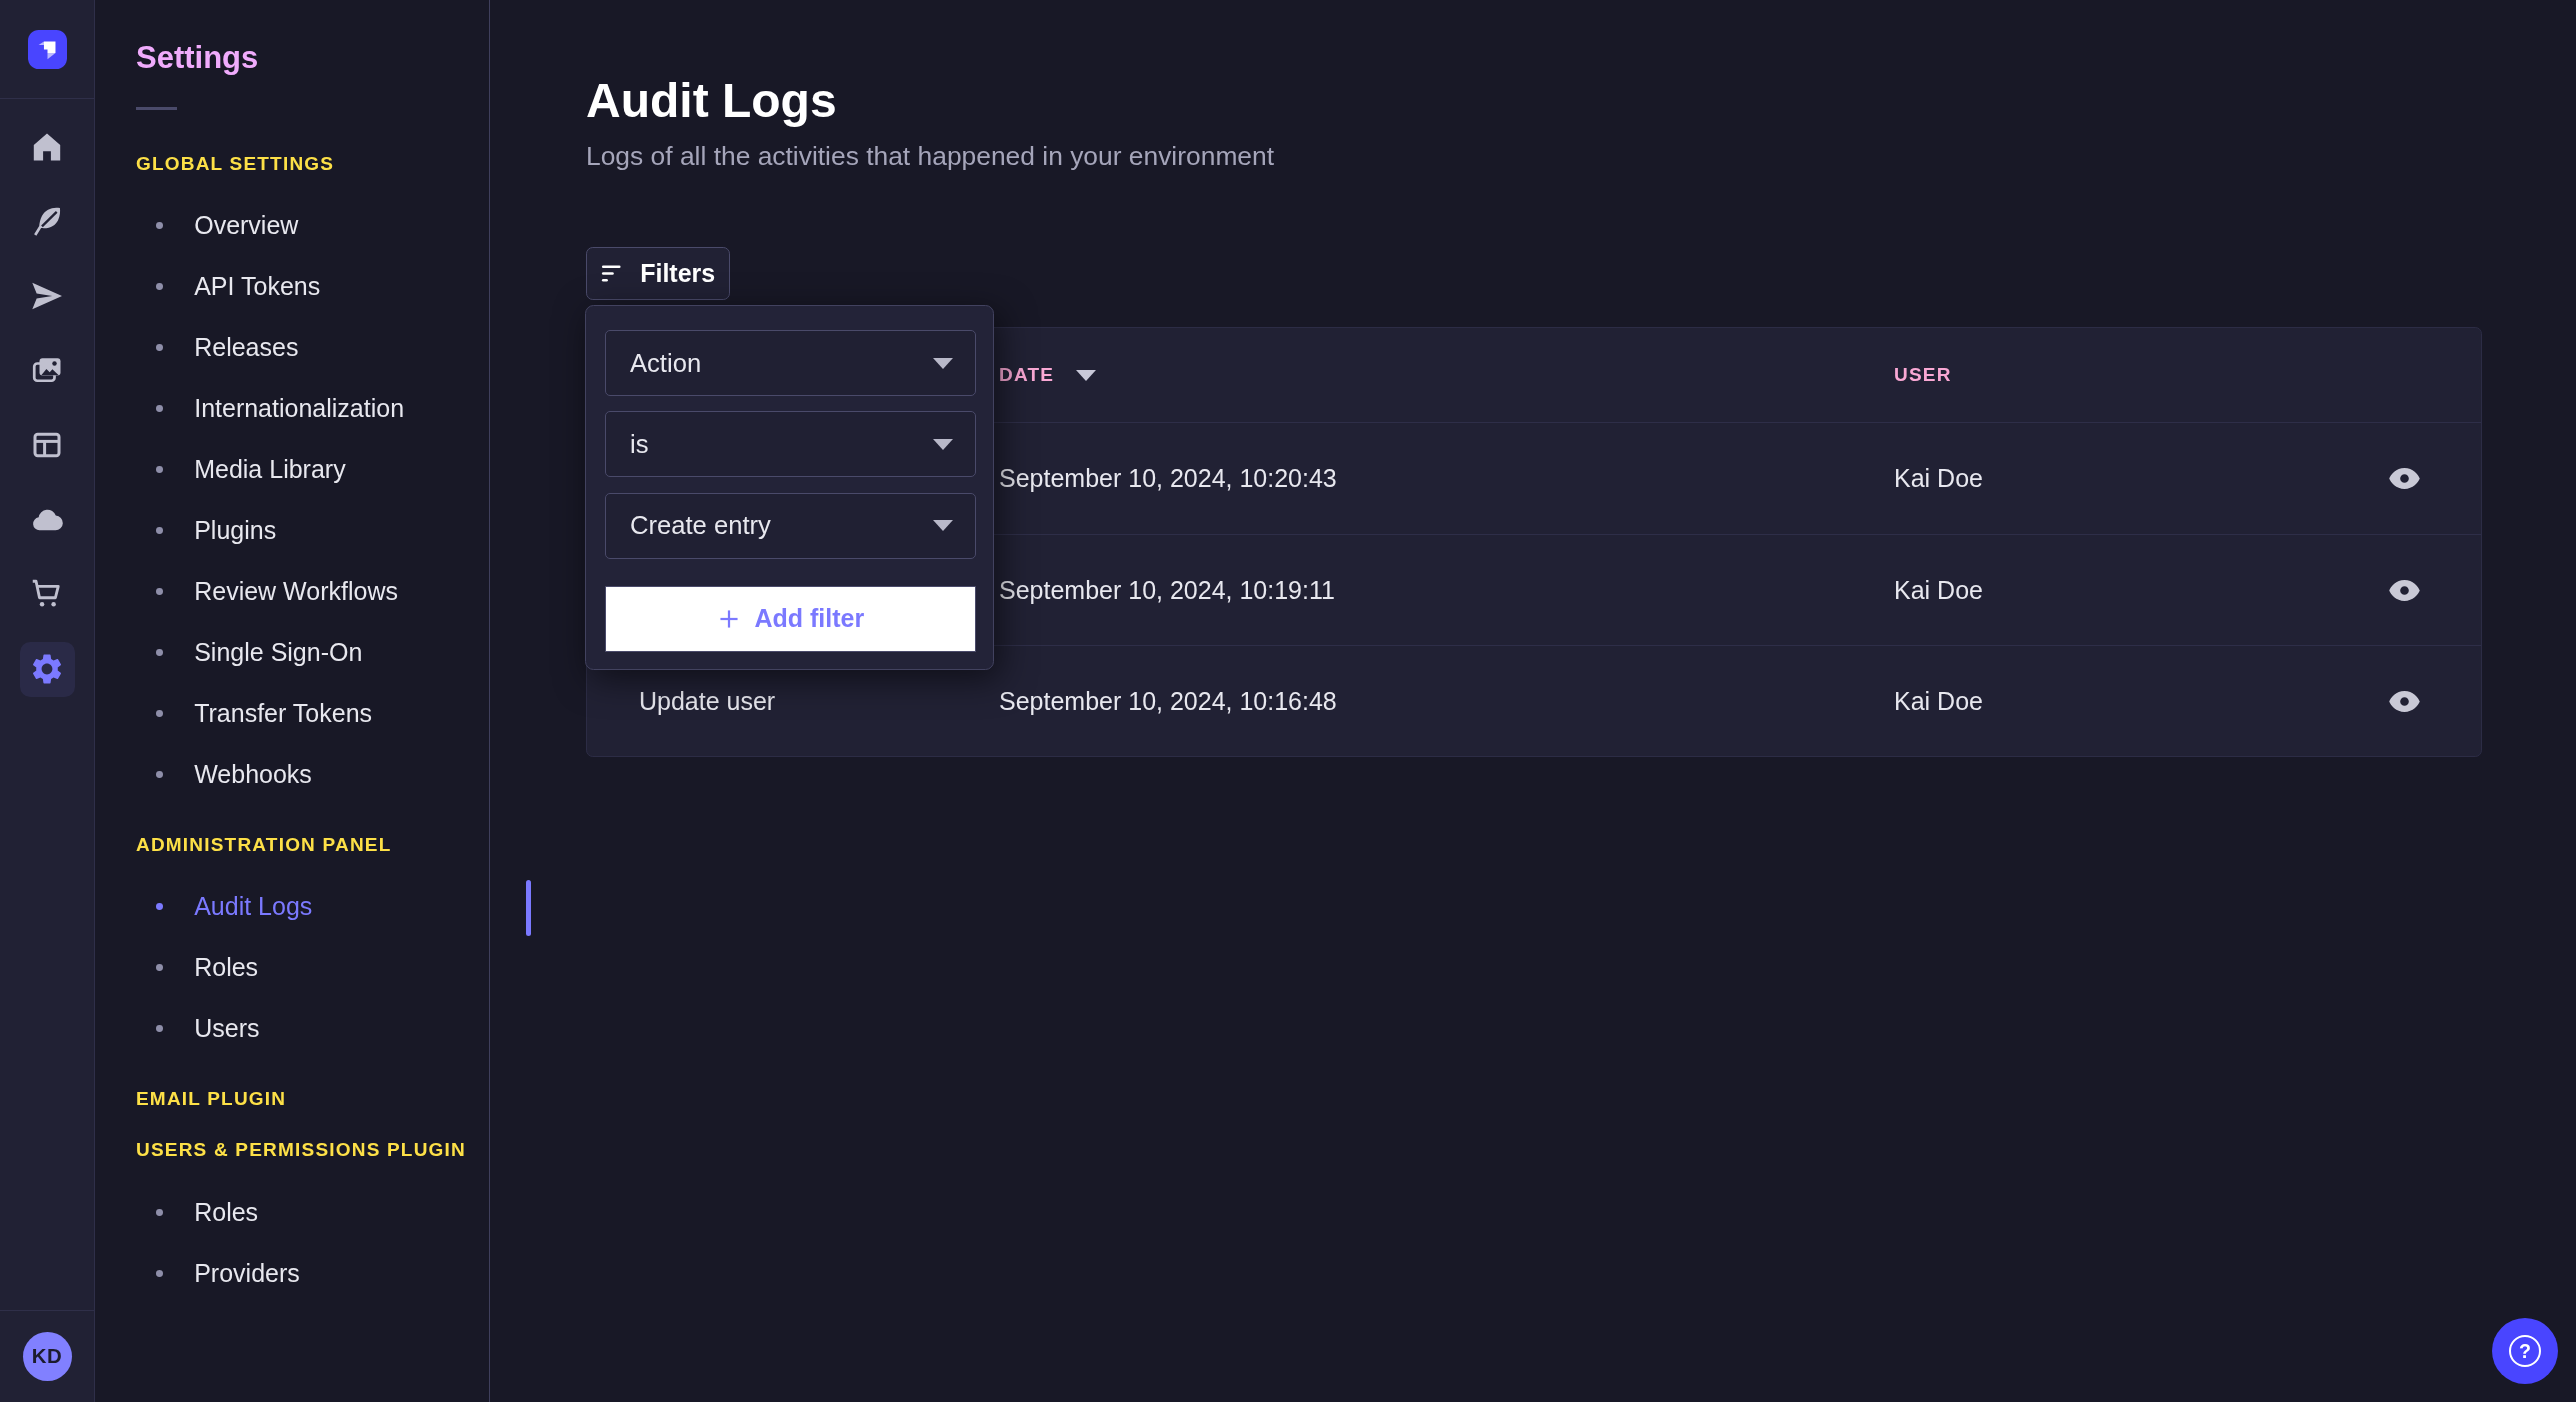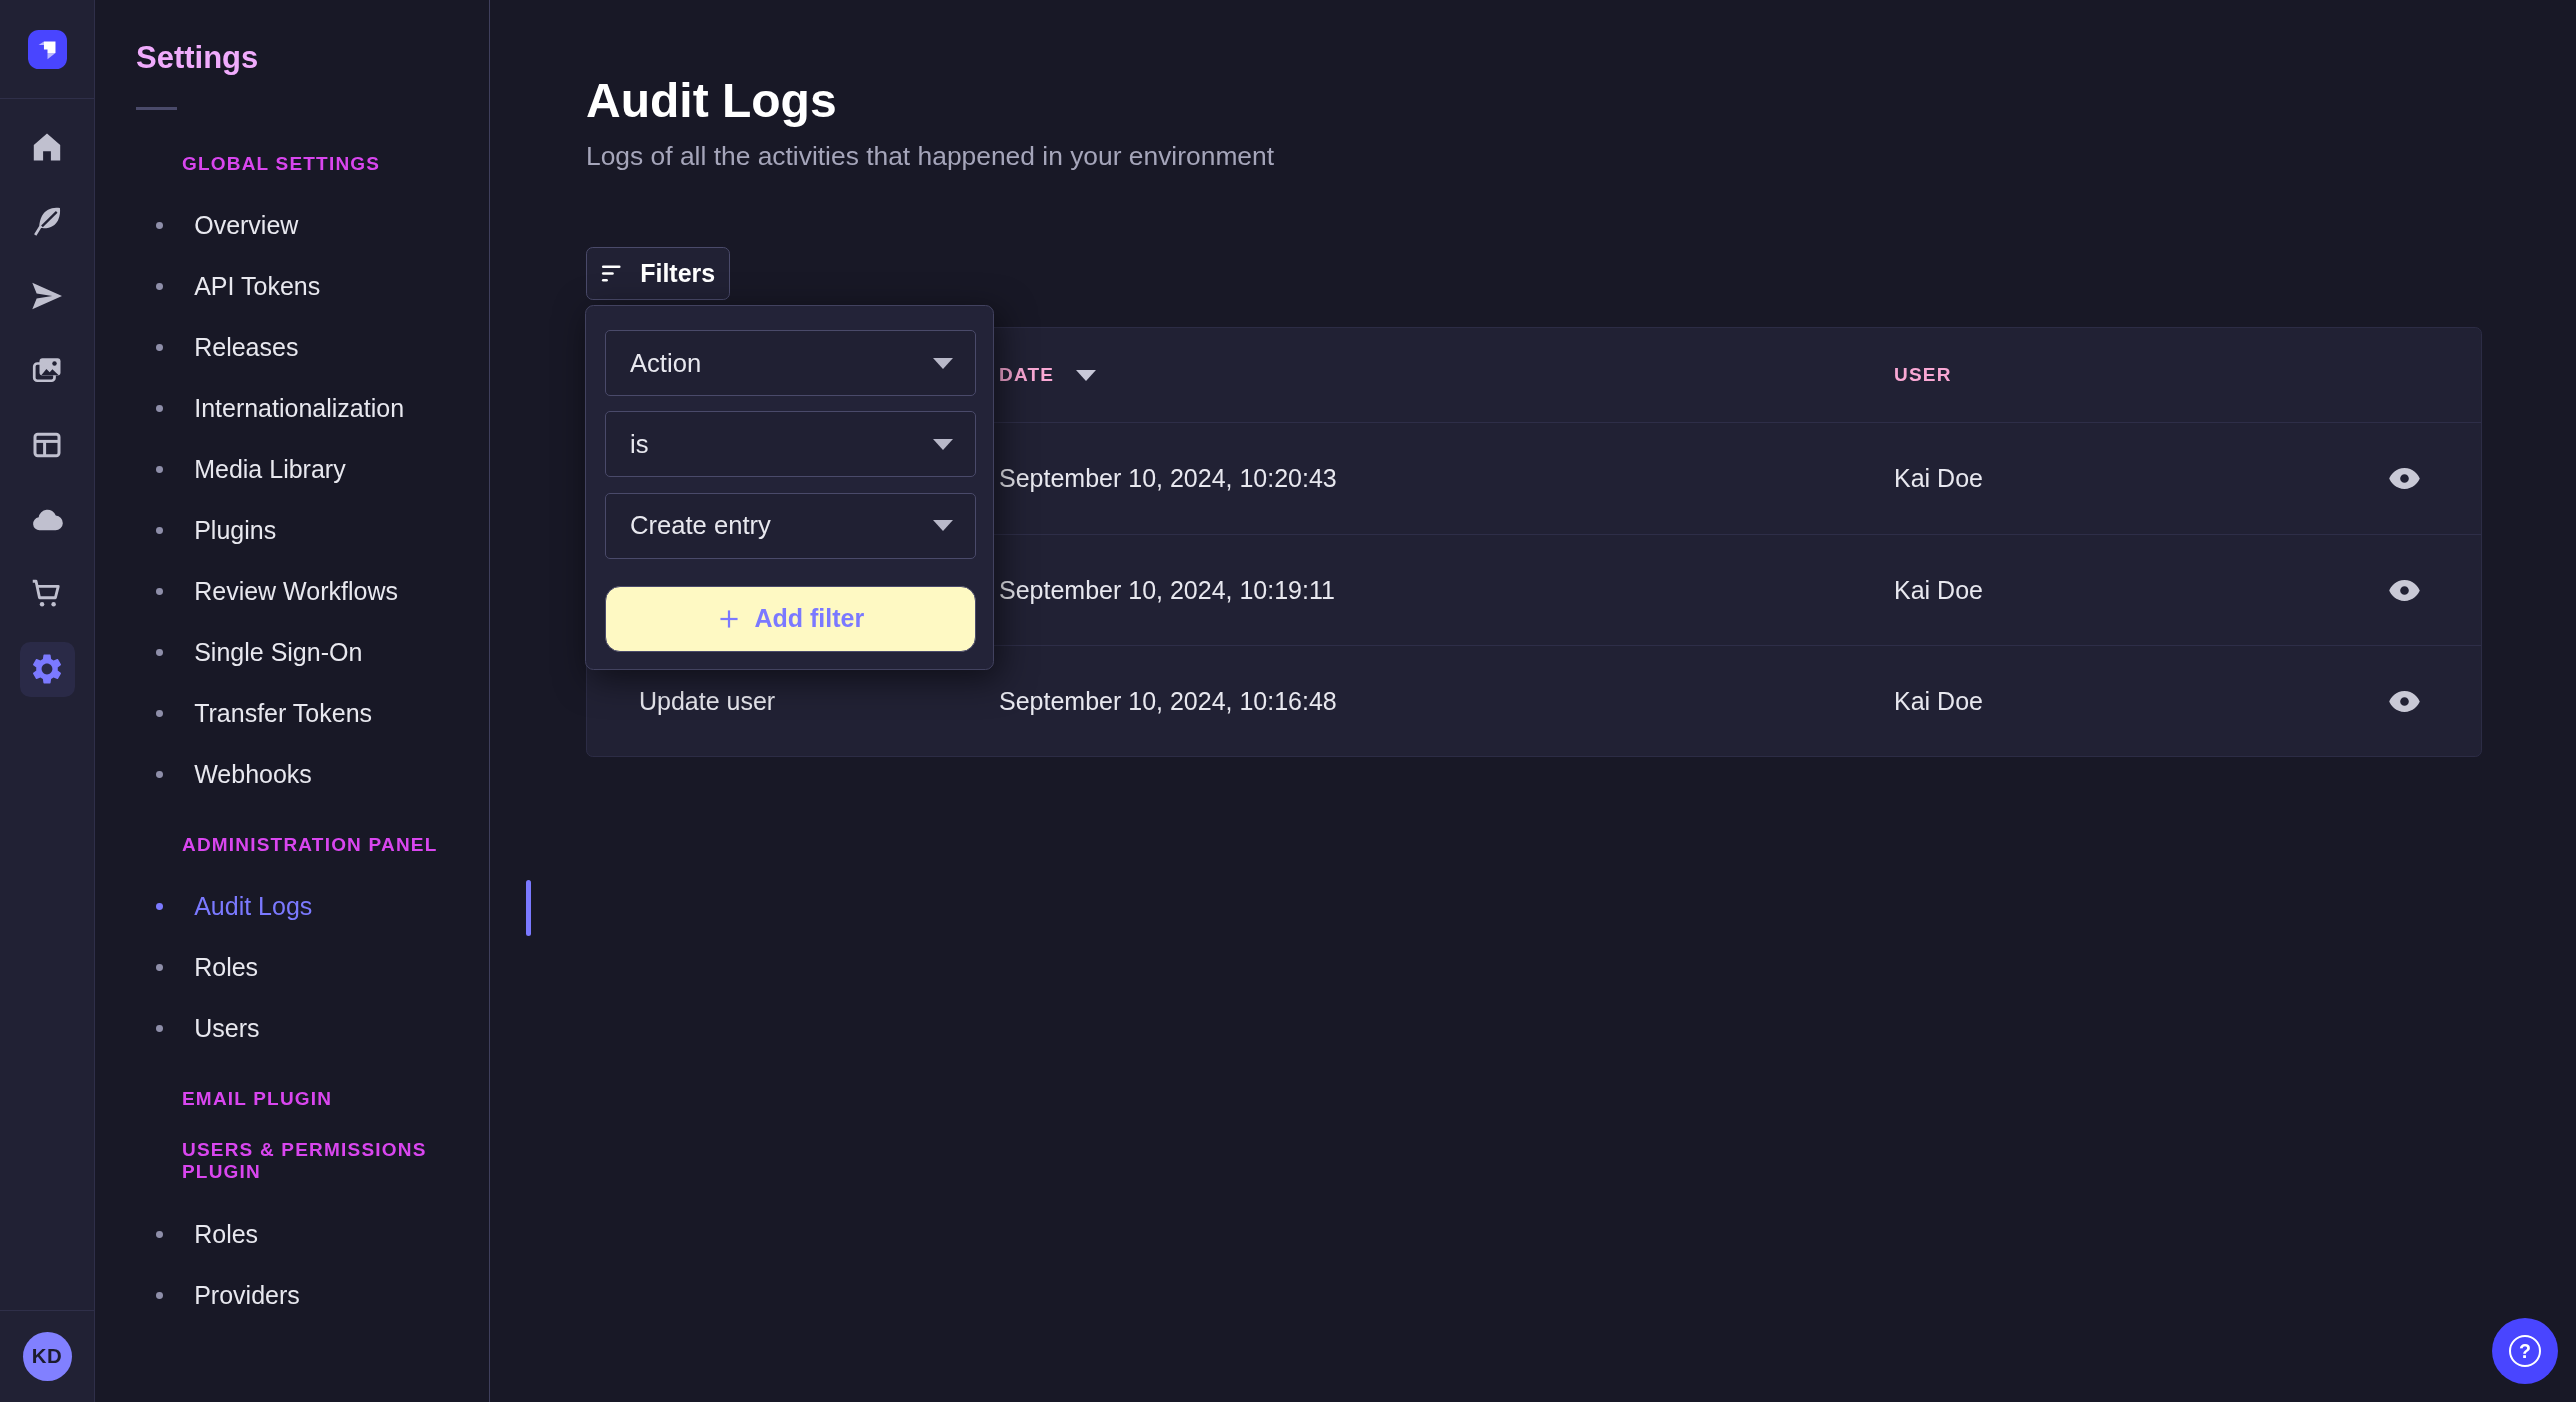--- a/index.html
+++ b/index.html
@@ -42,21 +42,21 @@
   
   .subnav {
     position:absolute; left:95px; top:0; width:395px; height:100%;
     background:#181826; border-right:0.9px solid #3f3f5c; z-index:20;
   }
   .subnav-inner { padding:39px 0 0 41px; }
   .subnav-title { font-size:31px; font-weight:700; color:#f0abfc; line-height:37px; }
   .subnav-divider { width:41px; height:2.6px; background:#4a4a6a; margin-top:31px; border:none; }
   .section-label {
     display:block; font-size:19px; font-weight:600; letter-spacing:1.2px;
-    color:#d946ef; line-height:22px; margin-top:29px;margin-left:46px;
+    color:#fde047; line-height:22px; margin-top:29px;
   }
   .section-label.first { margin-top:43px; }
   .subnav ul { list-style:none; margin-top:20.4px; }
   .subnav li {
     position:relative; height:61px; display:flex; align-items:center; gap:31px;
     cursor:pointer; font-size:25px; color:#e8e8ef;
   }
   .dot { width:6.8px; height:6.8px; border-radius:50%; background:#8e8ea9; flex:none; margin-left:20.4px; }
   .subnav li.active { color:#7b79ff; }
   .subnav li.active .dot { background:#7b79ff; }
@@ -125,21 +125,21 @@
     background:#202033; border:0.9px solid #4a4a6a; border-radius:5px;
     display:flex; align-items:center; justify-content:space-between;
     padding:0 22px 0 24px; cursor:pointer;
     font-size:25.6px; color:#e8e8ef;
   }
   .chevron {
     width:0; height:0; border-left:10.2px solid transparent; border-right:10.2px solid transparent;
     border-top:11px solid #b8b8c9;
   }
   .add-filter-btn {
-    width:371px; height:66px; background:#fef9c3; border:0.9px solid #4a4a6a; border-radius:15px;
+    width:371px; height:66px; background:#ffffff; border:0.9px solid #4a4a6a; border-radius:1px;
     display:flex; align-items:center; justify-content:center; gap:13.6px;
     color:#7b79ff; font-size:25px; font-weight:600; cursor:pointer;
     font-family:"Liberation Sans", sans-serif;
   }
 
   
   .help-btn {
     position:absolute; right:18px; bottom:18px; width:66px; height:66px;
     border-radius:50%; background:#4945ff; border:none; cursor:pointer;
     display:flex; align-items:center; justify-content:center; z-index:40;

